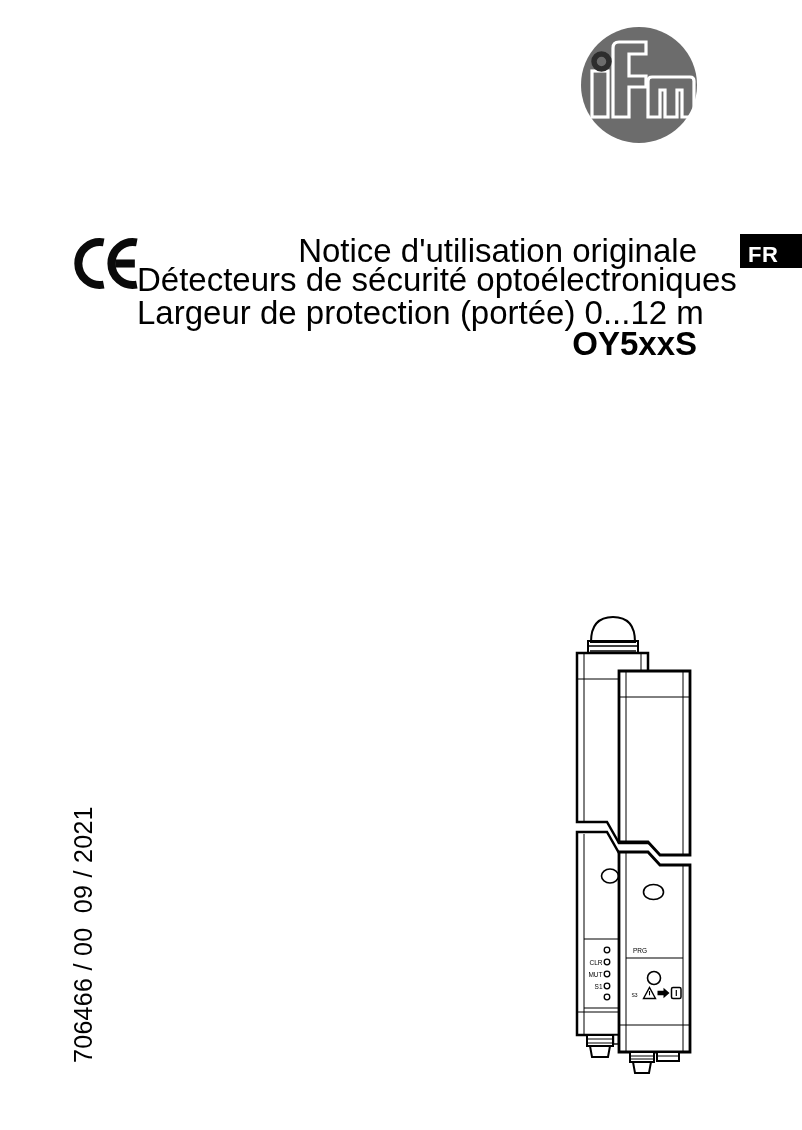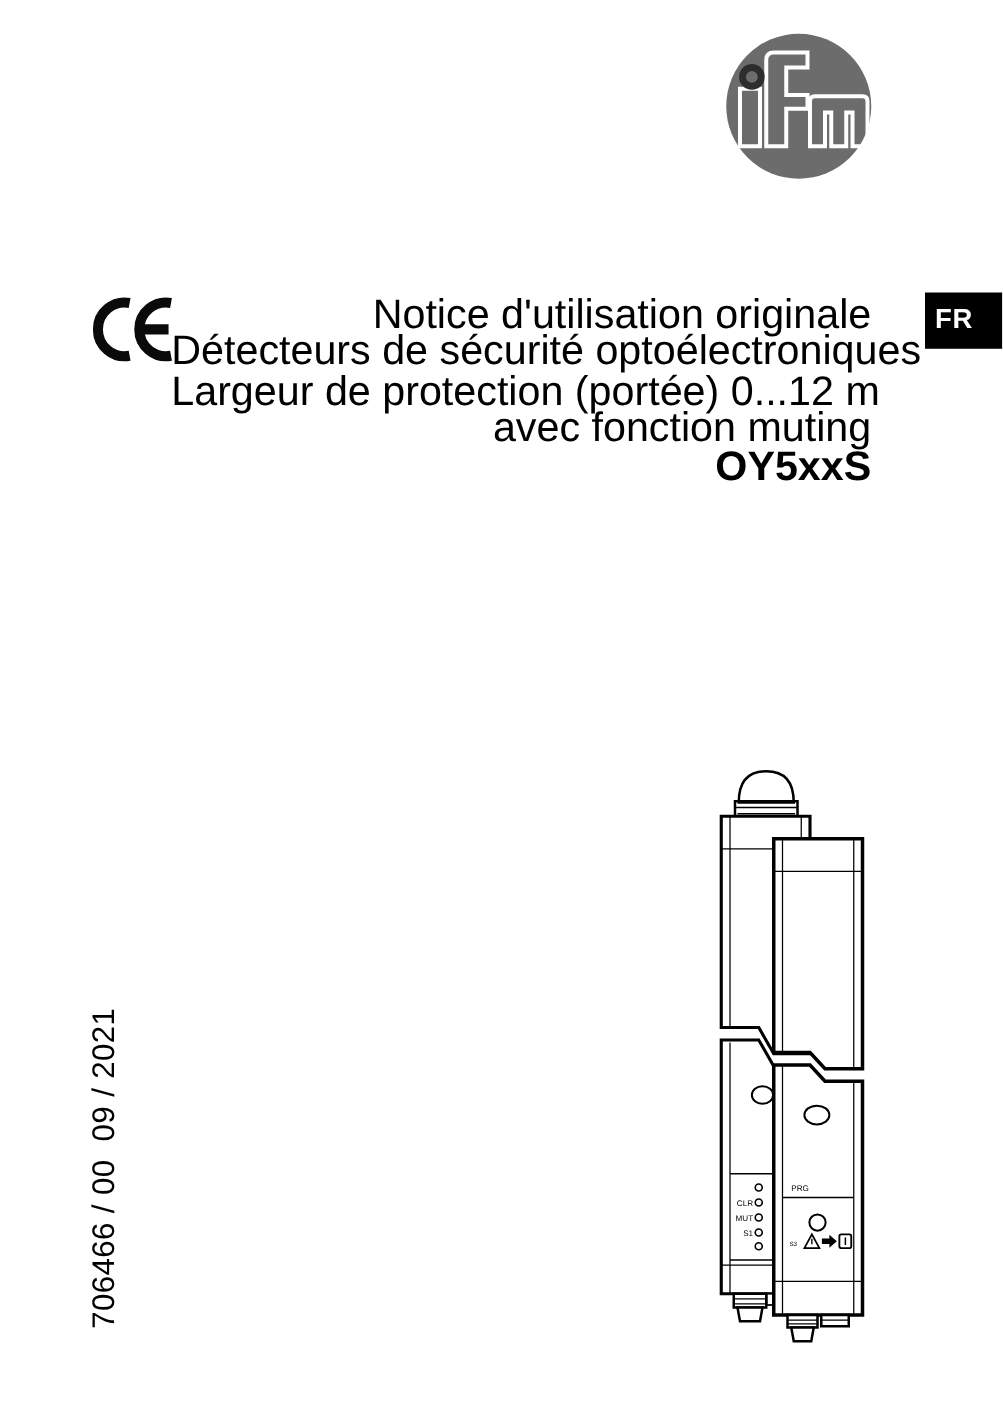--- a/index.html
+++ b/index.html
@@ -11,21 +11,21 @@
     font-family:"Liberation Sans","DejaVu Sans",sans-serif;
     color:#000;
   }
   .abs{position:absolute;}
   
   .ifm-logo{left:578px;top:26px;}
   
   .ce-mark{left:74px;top:236px;}
   
   .lang-badge{
-    left:740px;top:234px;width:62px;height:45px;
+    left:740px;top:234px;width:62px;height:34px;
     background:#000;color:#fff;
     font-weight:bold;font-size:22px;line-height:41px;
     padding-left:8px;box-sizing:border-box;letter-spacing:.5px;
   }
   
   .title-block{
     right:105px;top:236px;width:560px;
     text-align:right;
     font-size:33px;line-height:29px;
     white-space:nowrap;
@@ -70,21 +70,20 @@
 
   <div class="abs lang-badge">
     <span>FR</span>
   </div>
 
   <div class="abs title-block">
     <div class="t-line">Notice d'utilisation originale</div>
     <div class="t-line">Détecteurs de sécurité optoélectroniques</div>
     <div class="sub-group">
       <div class="t-line">Largeur de protection (portée) 0...12 m</div>
-      <div class="t-line">avec fonction muting</div>
     </div>
     <div class="t-line product">OY5xxS</div>
   </div>
 
   <div class="abs doc-number">706466 / 00  09 / 2021</div>
 
   <svg class="abs device-svg" width="150" height="480" viewBox="555 605 150 480">
 
     <g>
 

